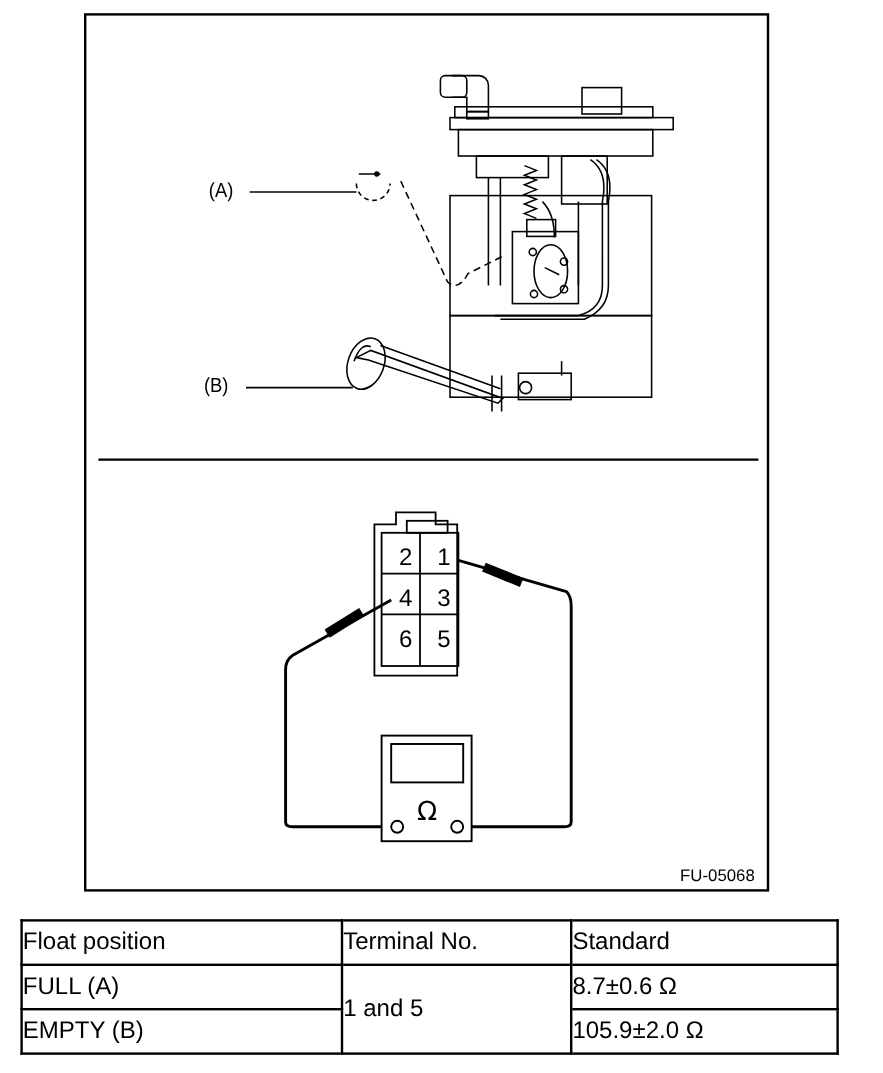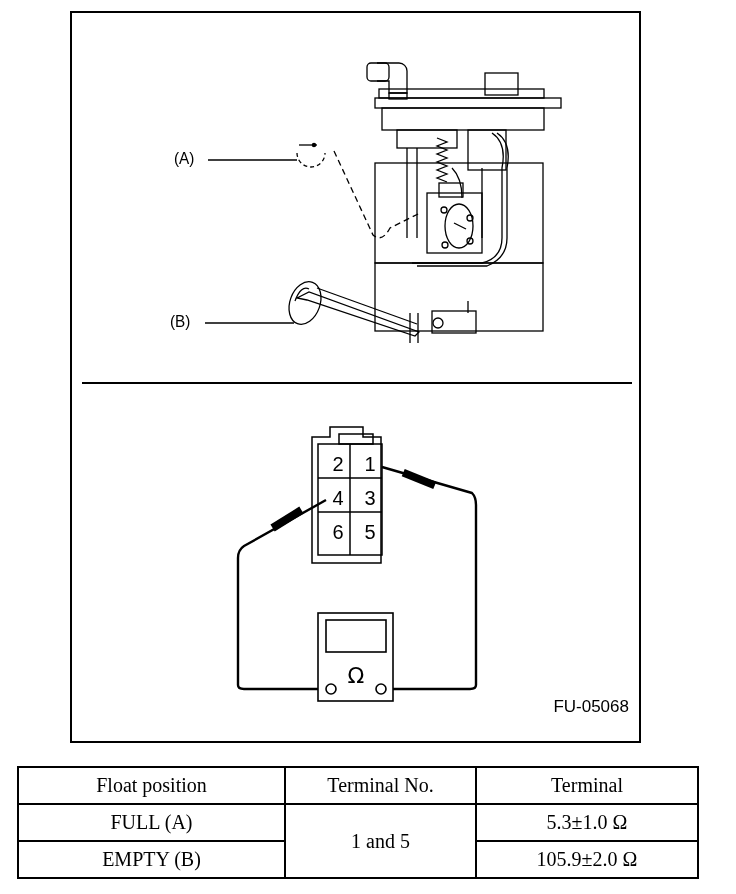--- a/index.html
+++ b/index.html
@@ -2,24 +2,24 @@
 <html><head>
 <meta charset="utf-8">
 <style>
   html, body { margin: 0; padding: 0; background: #ffffff; }
   body { width: 736px; height: 894px; position: relative; overflow: hidden;
          font-family: "Liberation Sans", sans-serif; color: #000; }
   #figure { position: absolute; left: 70px; top: 11px; width: 571px; height: 732px;
             border: 2px solid #000; box-sizing: border-box; background: #fff; }
   #figure svg { position: absolute; left: 0; top: 0; }
   .callout { position: absolute; font-size: 17px; transform: scaleX(0.9); transform-origin: left; }
-  #fig-id { position: absolute; right: 10px; bottom: 24px; font-size: 17px; }
+  #fig-id { position: absolute; right: 10px; bottom: 4px; font-size: 14px; }
   table { position: absolute; left: 17px; top: 766px; width: 682px; border-collapse: collapse;
           font-size: 20px; }
-  td, th { border: 2px solid #000; text-align: center; font-weight: normal; height: 35px; padding: 0; font-family: Liberation Serif, serif; }
+  td, th { border: 2px solid #000; text-align: left; font-weight: normal; height: 35px; padding: 0; }
   th:nth-child(1), td.c1 { width: 265px; }
   th:nth-child(2) { width: 189px; }
 </style>
 </head>
 <body>
 
 <div id="figure">
   <svg width="571" height="732" viewBox="0 0 571 732">
 
     <g fill="none" stroke="#000" stroke-width="1.3">
@@ -115,25 +115,25 @@
   <div class="callout" style="left:102px; top:136px;">(A)</div>
   <div class="callout" style="left:98px; top:299px;">(B)</div>
   <div id="fig-id">FU-05068</div>
 </div>
 
 <table>
   <tbody>
       <tr>
     <th>Float position</th>
     <th>Terminal No.</th>
-    <th>Terminal</th>
+    <th>Standard</th>
   </tr>
   <tr>
     <td class="c1">FULL (A)</td>
     <td rowspan="2">1 and 5</td>
-    <td>5.3±1.0 Ω</td>
+    <td>8.7±0.6 Ω</td>
   </tr>
   <tr>
     <td class="c1">EMPTY (B)</td>
     <td>105.9±2.0 Ω</td>
   </tr>
 </tbody>
   </table>
 
 </body></html>

